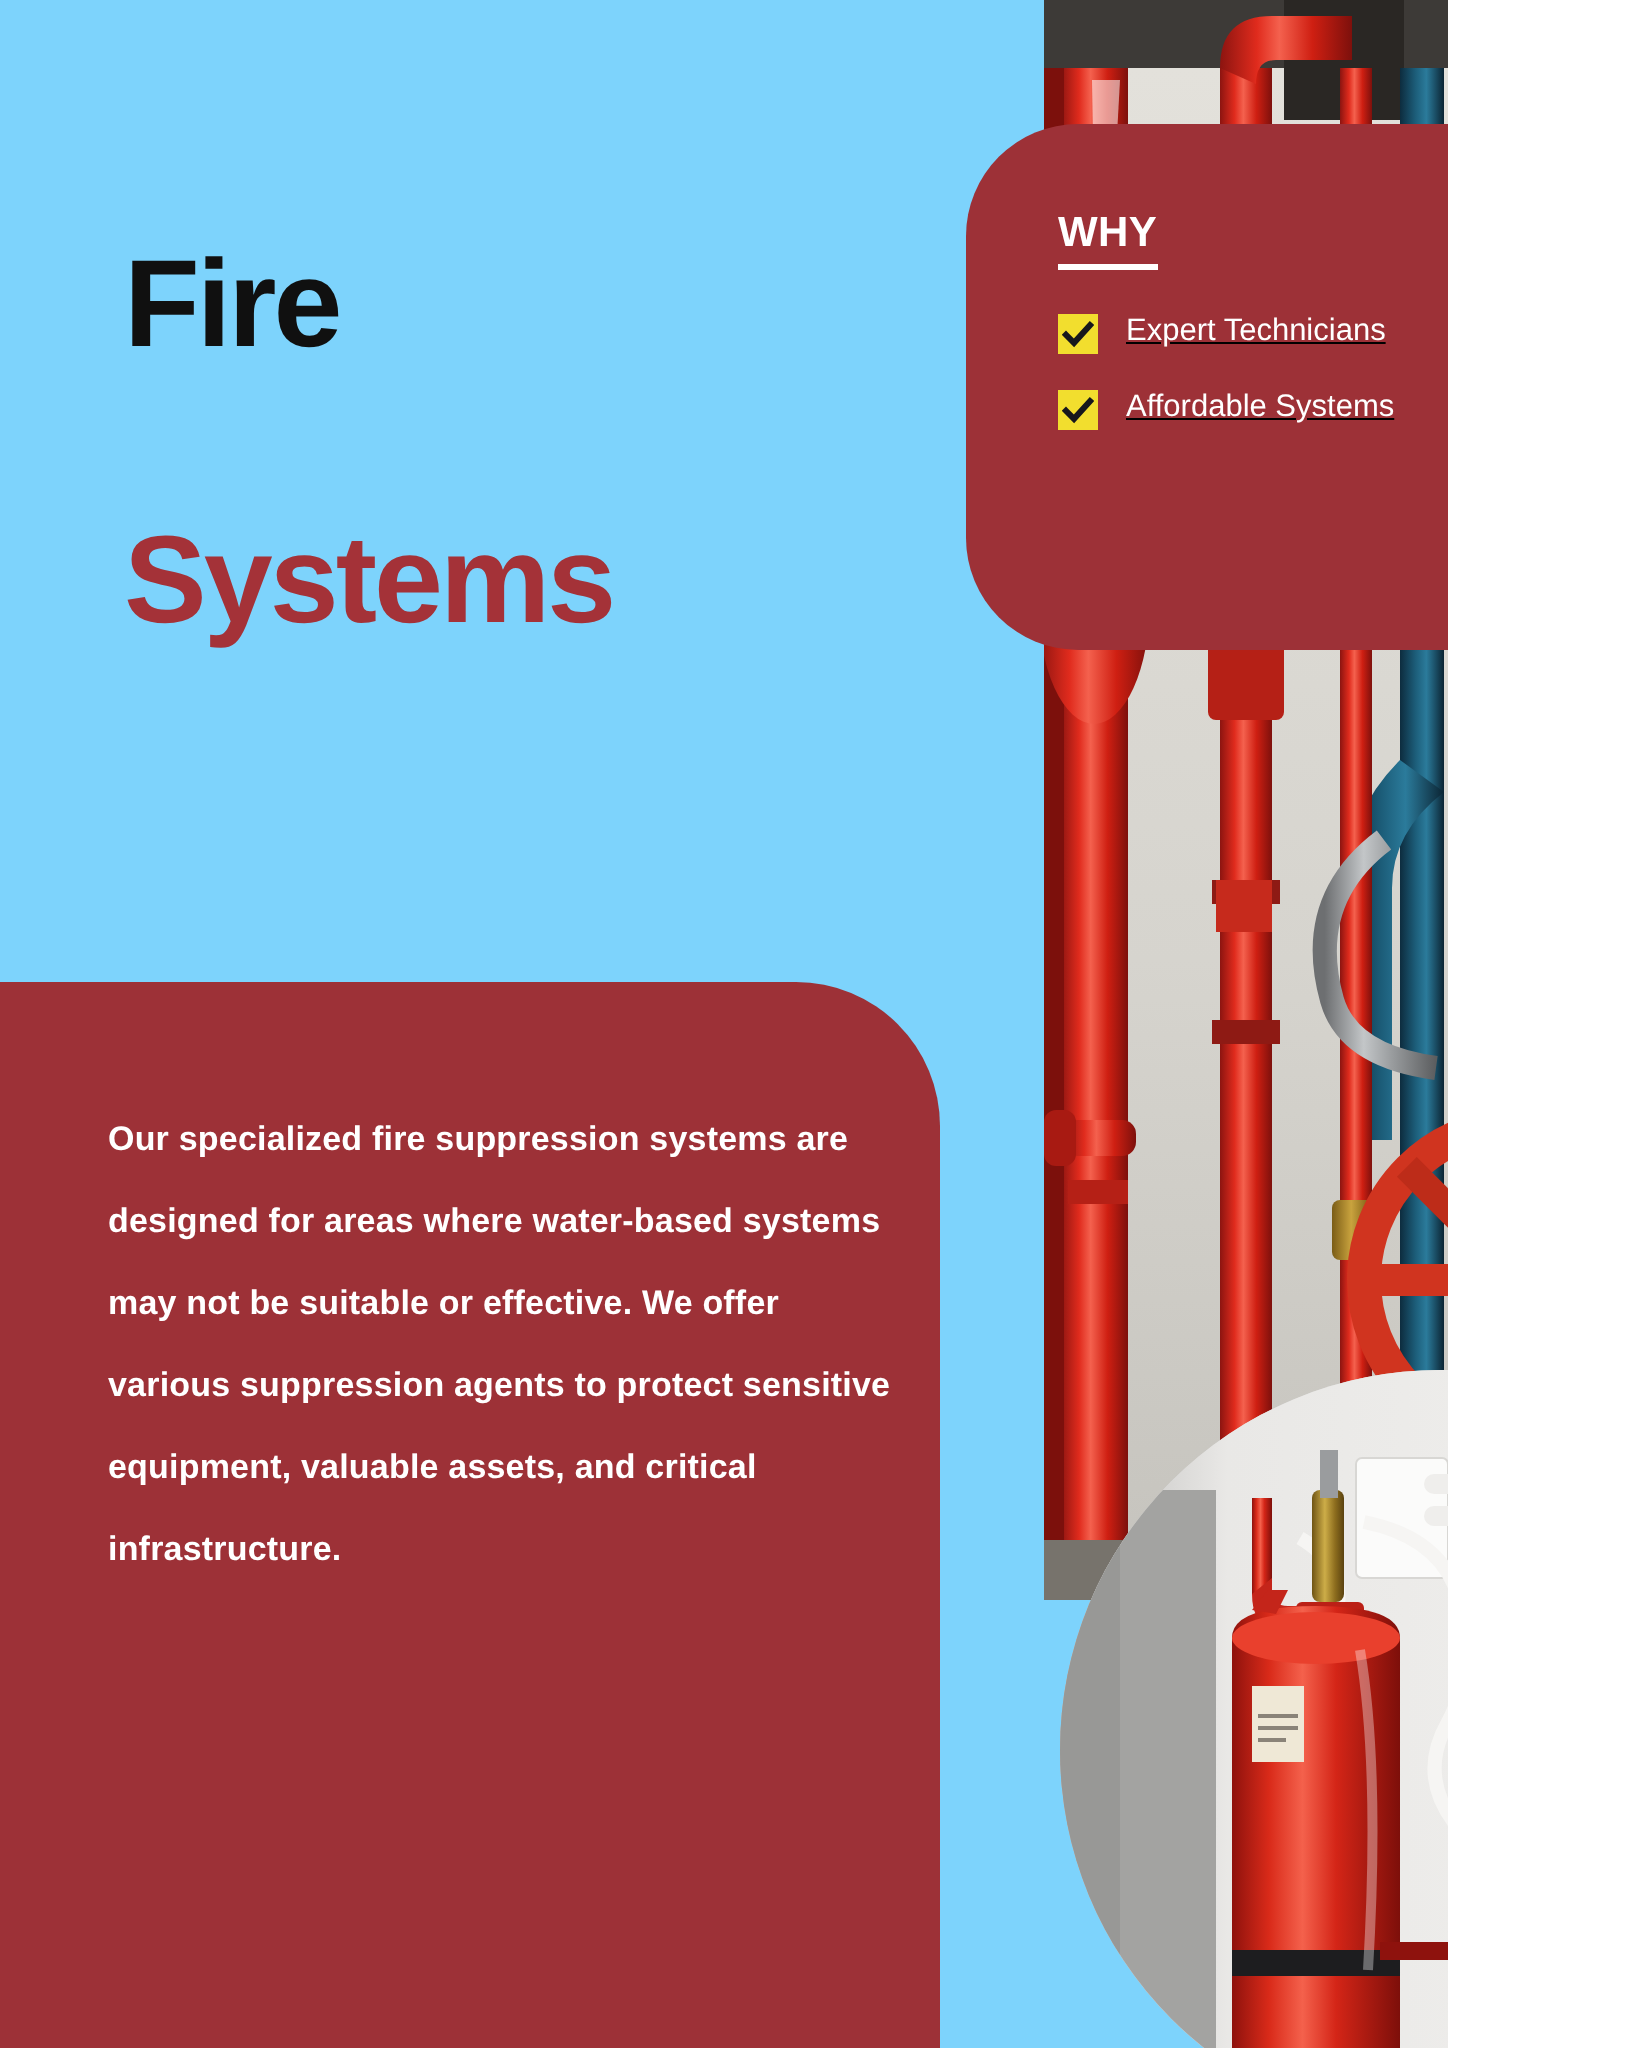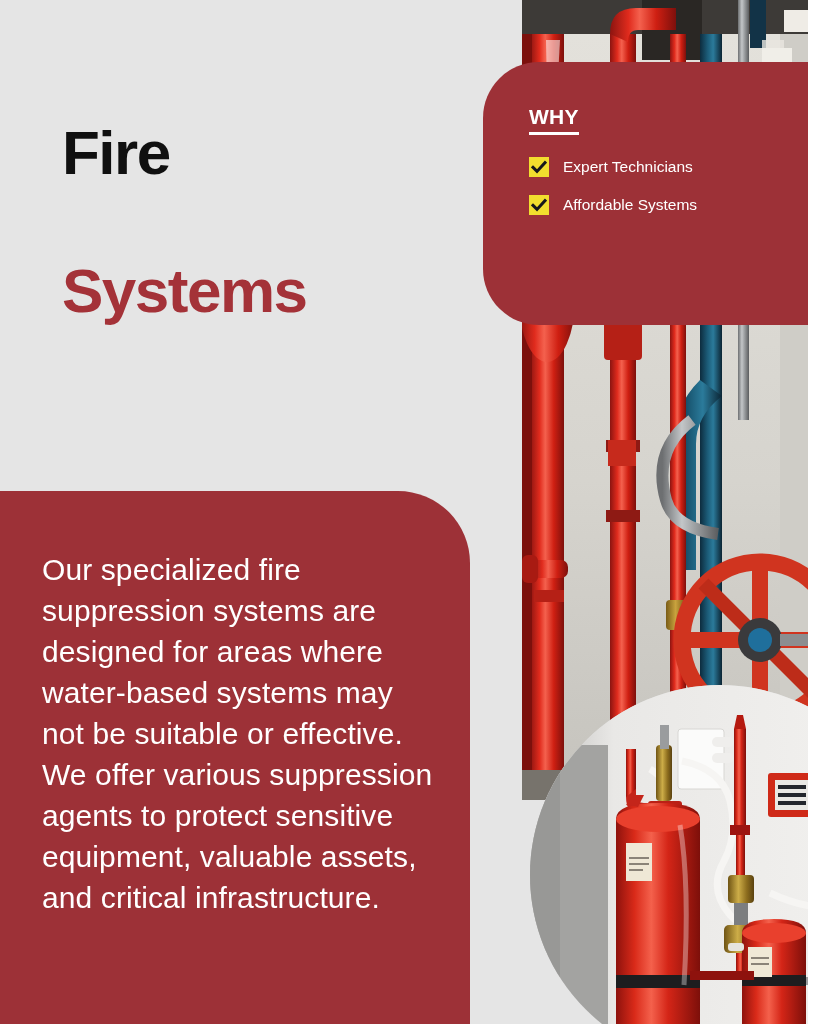--- a/index.html
+++ b/index.html
@@ -4,22 +4,22 @@
 <style>
   * { margin:0; padding:0; box-sizing:border-box; }
   html, body {
     width:819px; height:1024px;
     background:#ffffff;
     font-family:"Liberation Sans", sans-serif;
     overflow:hidden;
   }
   #poster {
     position:relative;
-    width:808px; height:1024px;
-    background:#e5e5e5;
+    width:724px; height:1024px;
+    background:#7dd3fc;
     overflow:hidden;
   }
 
   
   .photo-column {
     position:absolute;
     left:522px; top:0;
     width:297px; height:800px;
     overflow:hidden;
     background:#cfcdc9;
@@ -44,22 +44,22 @@
     letter-spacing:.2px;
   }
   .why-head span {
     border-bottom:3px solid #ffffff;
     display:inline-block;
     padding-bottom:1px;
   }
   .why-list { margin-top:22px; list-style:none; }
   .why-list li {
     display:flex;
-    align-items:center;
     margin-bottom:18px;
+    text-decoration:underline;
   }
   .checkbox {
     width:20px; height:20px;
     background:#f2de2e;
     flex:0 0 20px;
     position:relative;
     margin-right:14px;
   }
   .checkbox svg { position:absolute; left:2px; top:2px; }
   .why-list li span.txt {
@@ -87,26 +87,27 @@
   .copy-panel {
     position:absolute;
     left:-30px; top:491px;
     width:500px; height:560px;
     background:#9d3137;
     border-radius:0 72px 0 0;
     z-index:3;
   }
   .copy-text {
     position:absolute;
-    left:72px; top:58px;
+    left:84px; top:58px;
     width:400px;
     color:#ffffff;
-    font-size:30px;
+    font-size:17px;
     line-height:41px;
     letter-spacing:.1px;
+    font-weight:bold;
   }
 
   
   .circle-photo {
     position:absolute;
     left:530px; top:685px;
     width:380px; height:380px;
     border-radius:50%;
     overflow:hidden;
     background:#d9d9d9;

